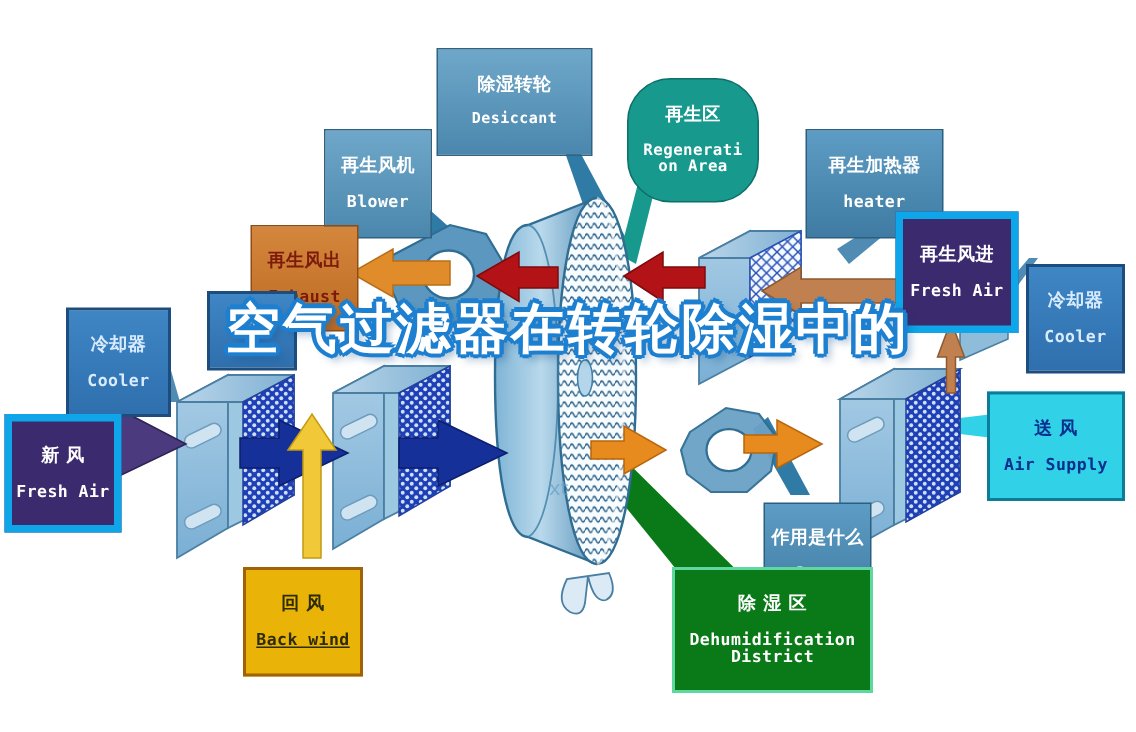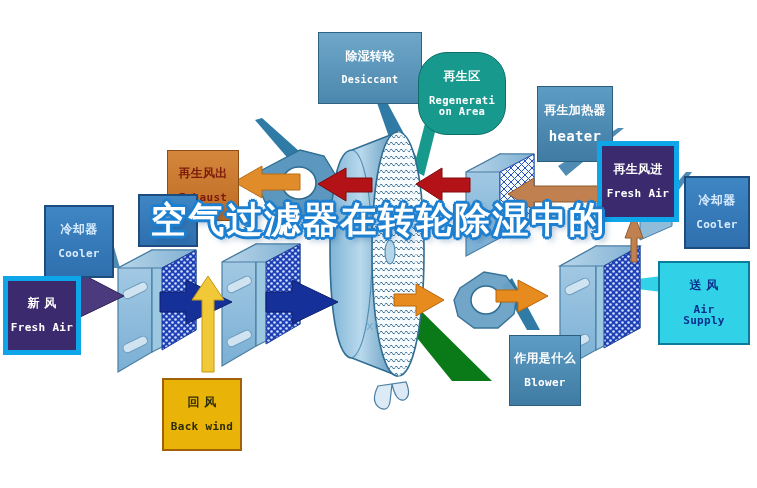--- a/index.html
+++ b/index.html
@@ -218,40 +218,44 @@
 
     <g>
       <path d="M416,294 L416,284 L444,300 L416,316 L416,306 L394,306 L394,294 Z" fill="#e88b1e" stroke="#b8660c" stroke-width="1"></path>
     </g>
 
     <g>
       <path d="M518,290 L518,280 L548,296 L518,312 L518,302 L496,302 L496,290 Z" fill="#e88b1e" stroke="#b8660c" stroke-width="1"></path>
     </g>
   </svg>
 
-  <div class="lbl blue-box" style="left:291px;top:32px;width:104px;padding:4px 2px 5px;font-size:12px;margin-left:27px;">
+  <div class="lbl blue-box" style="left:291px;top:32px;width:104px;padding:4px 2px 5px;font-size:12px;">
     <span class="cn">除湿转轮</span>
     <span class="en" style="font-size:10px;">Desiccant</span>
   </div>
 
+  <div class="lbl blue-box" style="left:216px;top:86px;width:72px;padding:4px 2px 5px;font-size:12px;">
+    <span class="cn">再生风机</span>
+    <span class="en" style="font-size:11px;">Blower</span>
+  </div>
 
   <div class="lbl orange-box" style="left:167px;top:150px;width:72px;padding:3px 2px 4px;font-size:12px;">
     <span class="cn">再生风出</span>
     <span class="en" style="font-size:11px;">Exhaust</span>
   </div>
 
   <div class="lbl teal-box" style="left:418px;top:52px;width:88px;padding:4px 2px 5px;font-size:12px;border-radius:29px;">
     <span class="cn">再生区</span>
     <span class="en" style="font-size:10.5px;">Regenerati
 on Area</span>
   </div>
 
-  <div class="lbl blue-box2" style="left:537px;top:86px;width:76px;padding:4px 2px 5px;font-size:12px;">
+  <div class="lbl blue-box2" style="left:537px;top:86px;width:92px;padding:4px 2px 5px;font-size:12px;">
     <span class="cn">再生加热器</span>
-    <span class="en" style="font-size:14px;">heater</span>
+    <span class="en" style="font-size:11px;">heater</span>
   </div>
 
   <div class="lbl purple-box" style="left:597px;top:141px;width:82px;padding:4px 2px 5px;font-size:12px;">
     <span class="cn">再生风进</span>
     <span class="en" style="font-size:11px;">Fresh Air</span>
   </div>
 
   <div class="lbl cooler-box" style="left:684px;top:176px;width:66px;padding:3px 2px 4px;font-size:12px;">
     <span class="cn">冷却器</span>
     <span class="en" style="font-size:11px;">Cooler</span>
@@ -266,30 +270,35 @@
     <span class="cn">冷却器</span>
   </div>
 
   <div class="lbl purple-box" style="left:3px;top:276px;width:78px;padding:3px 2px 4px;font-size:12px;">
     <span class="cn">新    风</span>
     <span class="en" style="font-size:11px;">Fresh Air</span>
   </div>
 
   <div class="lbl yellow-box" style="left:162px;top:378px;width:80px;padding:3px 2px 4px;font-size:12px;">
     <span class="cn">回    风</span>
-    <span class="en" style="font-size:11px;">Back wind</span>
+    <span class="en" style="font-size:11px;text-decoration:underline;">Back wind</span>
   </div>
 
   <div class="lbl blue-box2" style="left:509px;top:335px;width:72px;padding:3px 2px 4px;font-size:12px;">
     <span class="cn">作用是什么</span>
     <span class="en" style="font-size:11px;">Blower</span>
   </div>
 
-
-  <div class="lbl cyan-box" style="left:658px;top:261px;width:92px;padding:3px 18px 4px;font-size:12px;">
+  <div class="lbl green-box" style="left:448px;top:378px;width:134px;padding:3px 2px 4px;font-size:12px;">
+    <span class="cn">除  湿  区</span>
+    <span class="en" style="font-size:11px;">Dehumidification
+District</span>
+  </div>
+
+  <div class="lbl cyan-box" style="left:658px;top:261px;width:92px;padding:3px 6px 4px;font-size:12px;">
     <span class="cn">送    风</span>
     <span class="en" style="font-size:11px;">Air Supply</span>
   </div>
 
   <div id="headline">
     <span>空气过滤器在转轮除湿中的</span>
   </div>
 
 </div>
 

